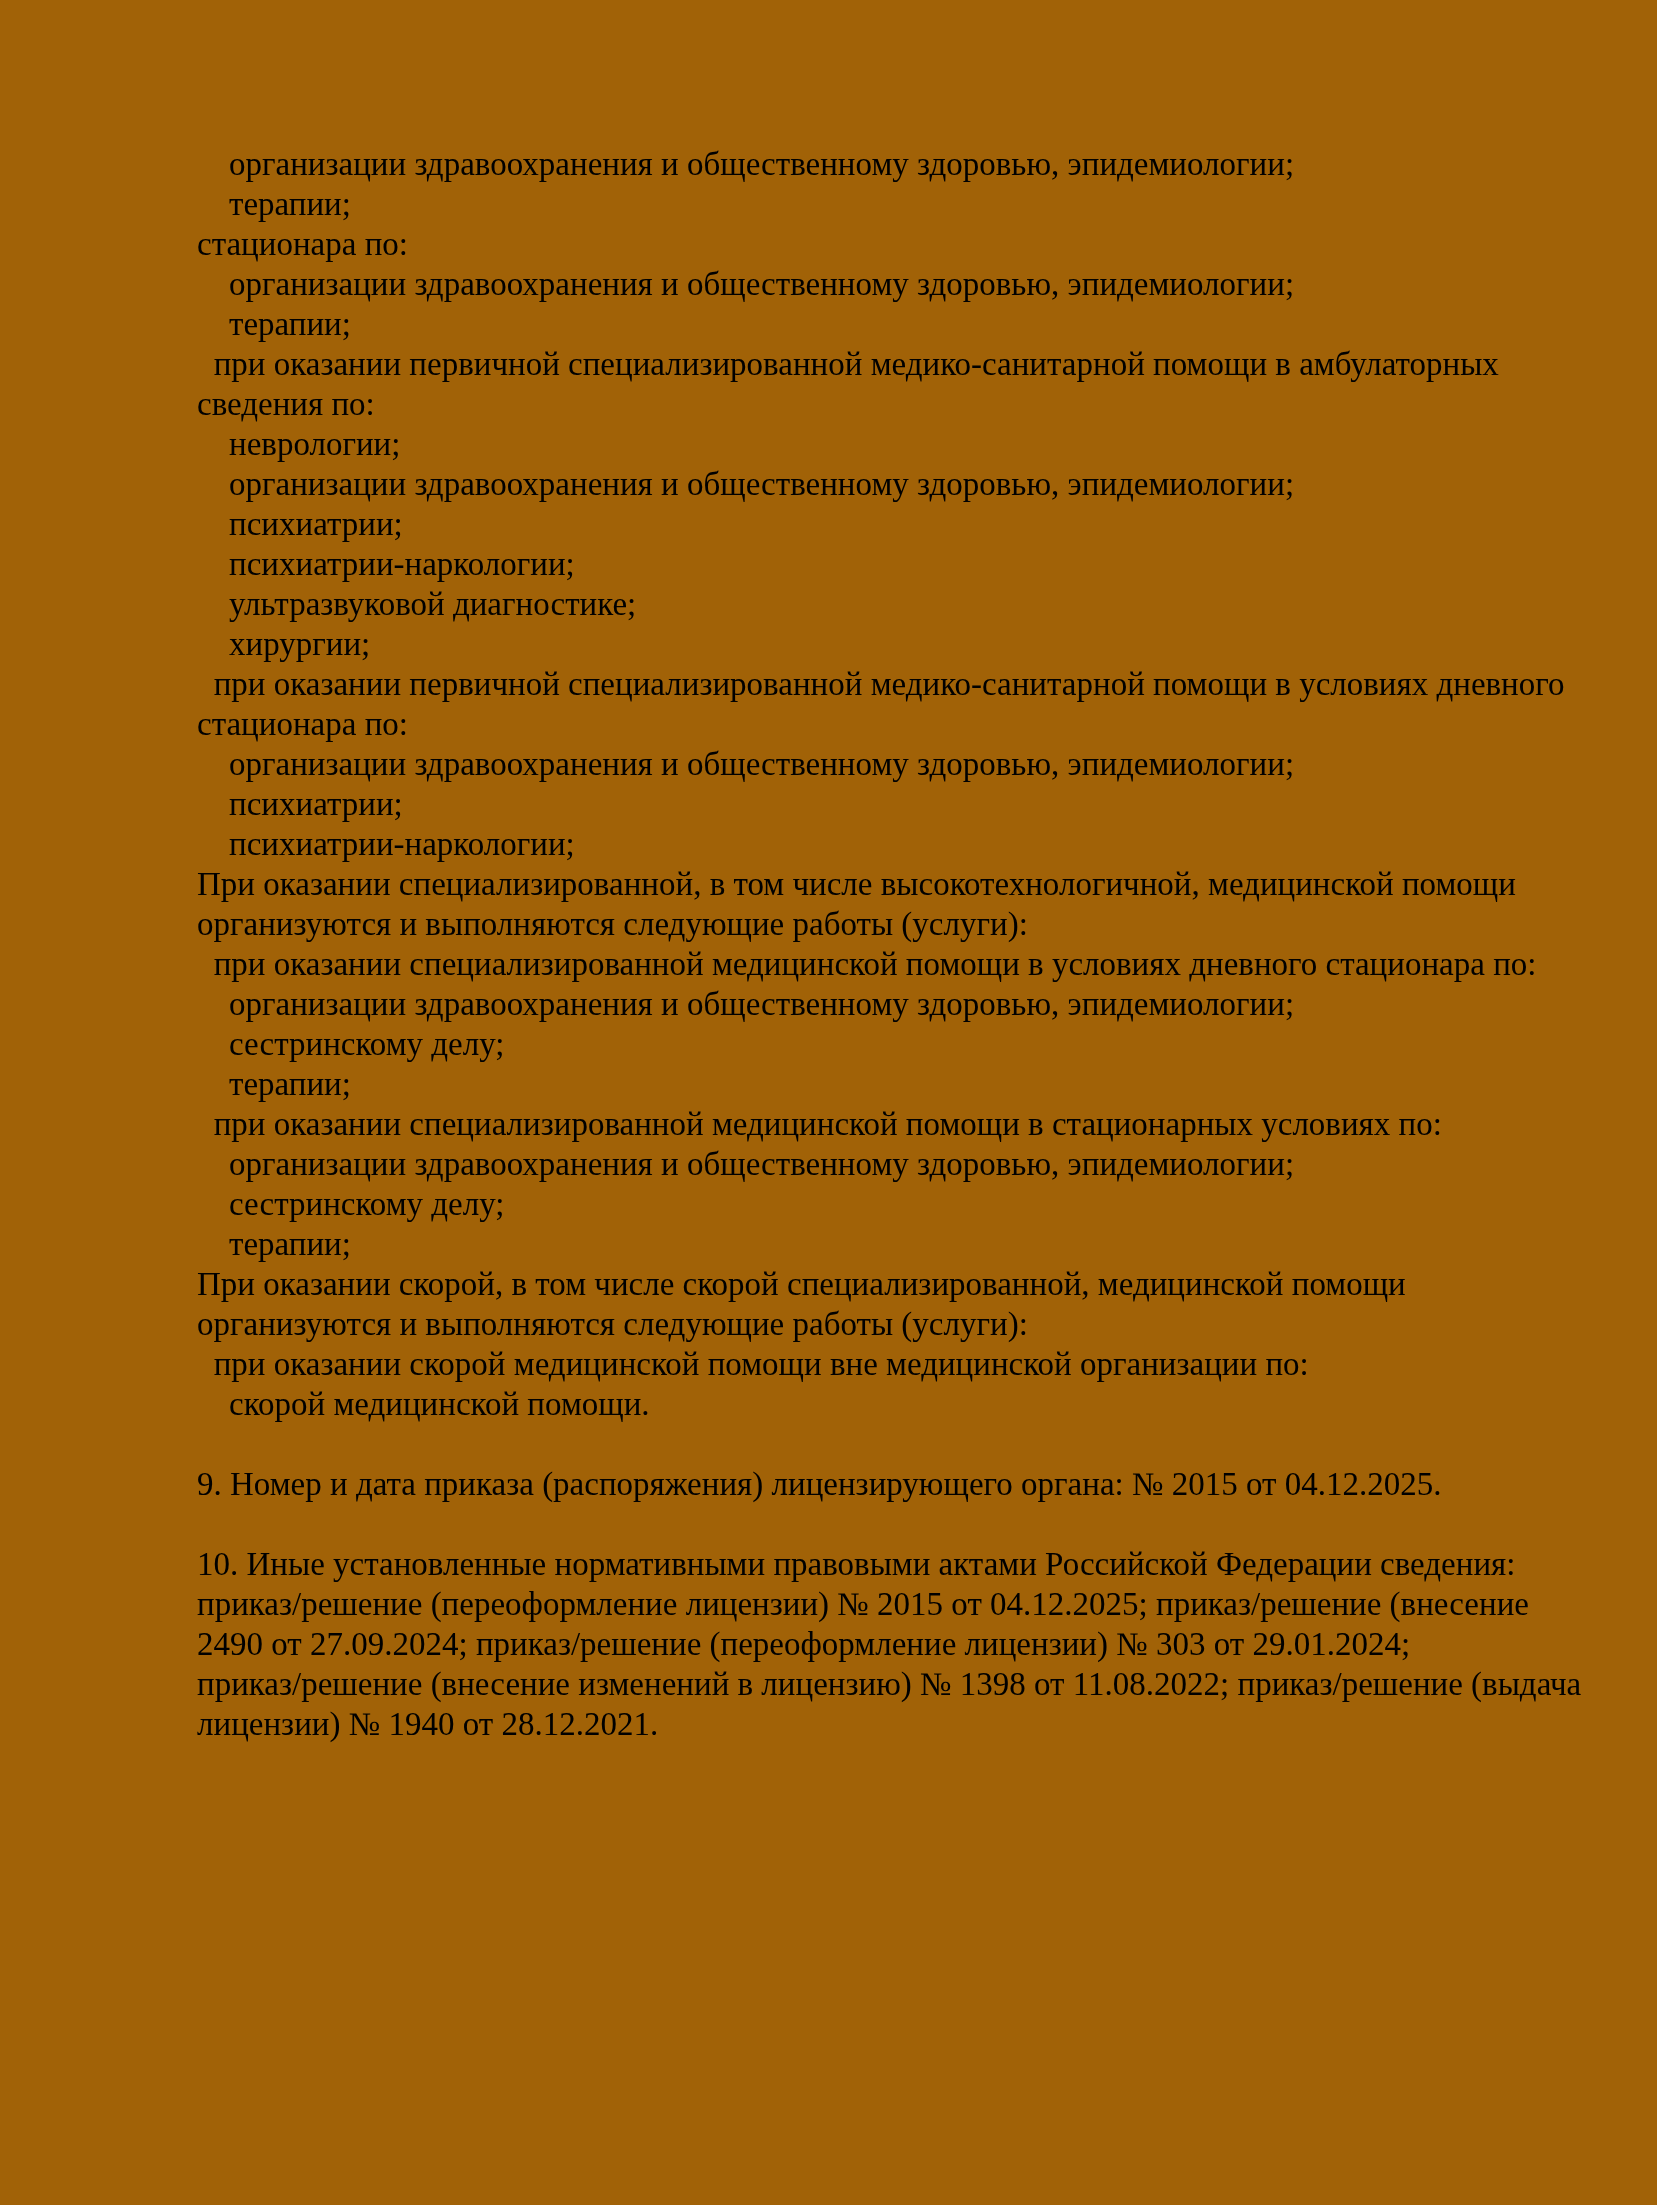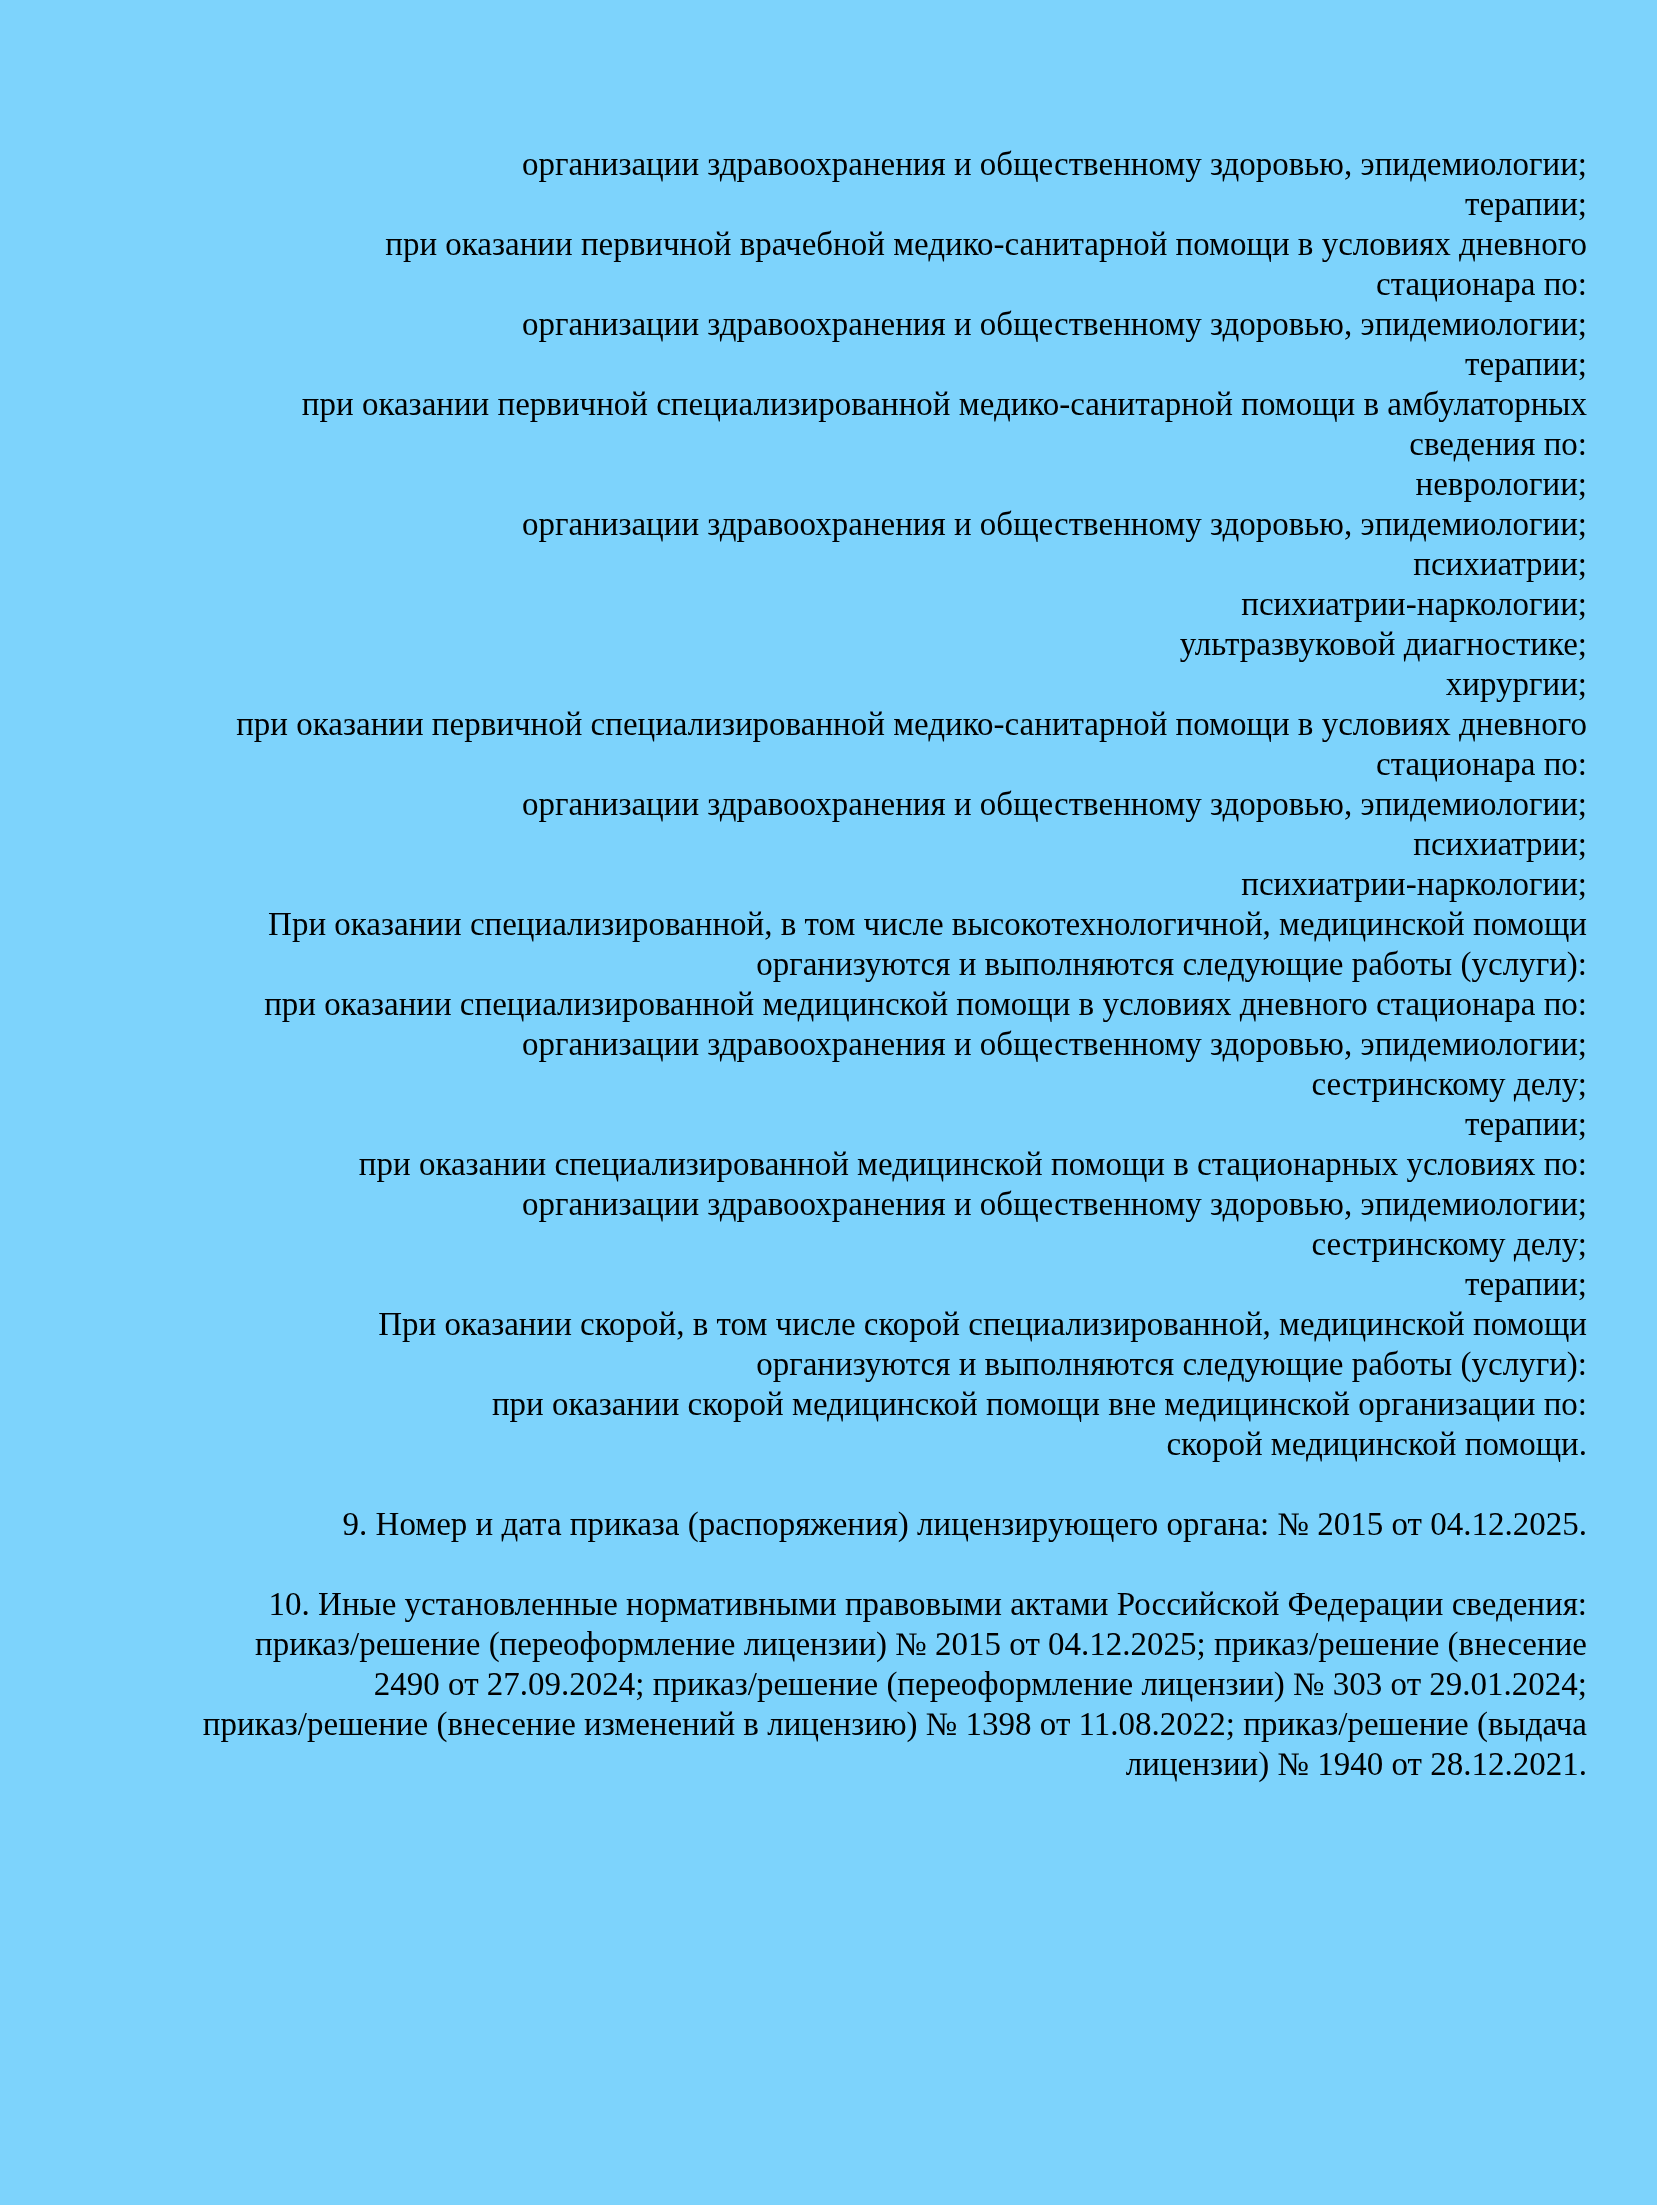--- a/index.html
+++ b/index.html
@@ -30,25 +30,24 @@
     line-height: 40px;
     white-space: nowrap;
   }
   .indent-0 { padding-left: 0; }
   .indent-1 { padding-left: 16.7px; }
   .indent-2 { padding-left: 32px; }
 </style>
 </head>
 <body>
 
-<div class="page" style="background: #7dd3fc; color: rgb(0, 0, 0); text-align: right;">
+<div class="page" style="background: #a16207; color: rgb(0, 0, 0);">
   <main class="doc" id="doc-lines">
       <div class="line indent-2">организации здравоохранения и общественному здоровью, эпидемиологии;</div>
       <div class="line indent-2">терапии;</div>
-      <div class="line indent-1">при оказании первичной врачебной медико-санитарной помощи в условиях дневного</div>
       <div class="line indent-0">стационара по:</div>
       <div class="line indent-2">организации здравоохранения и общественному здоровью, эпидемиологии;</div>
       <div class="line indent-2">терапии;</div>
       <div class="line indent-1">при оказании первичной специализированной медико-санитарной помощи в амбулаторных</div>
       <div class="line indent-0">сведения по:</div>
       <div class="line indent-2">неврологии;</div>
       <div class="line indent-2">организации здравоохранения и общественному здоровью, эпидемиологии;</div>
       <div class="line indent-2">психиатрии;</div>
       <div class="line indent-2">психиатрии-наркологии;</div>
       <div class="line indent-2">ультразвуковой диагностике;</div>

